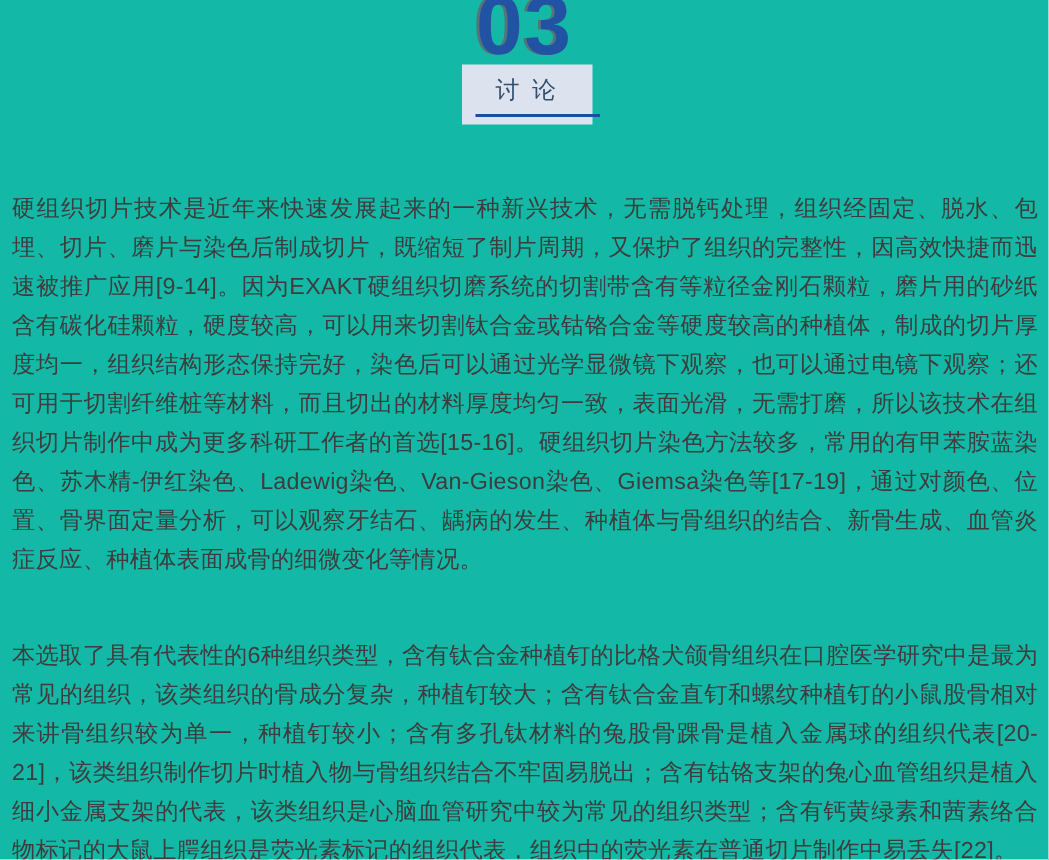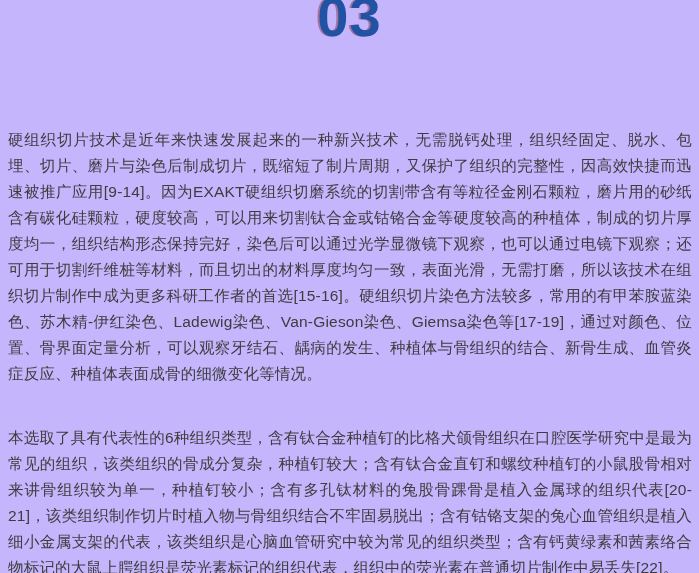--- a/index.html
+++ b/index.html
@@ -1,21 +1,21 @@
 <!DOCTYPE html>
 <html><head>
 <meta charset="utf-8">
 <style>
   * { margin: 0; padding: 0; box-sizing: border-box; }
   html, body { background: #ffffff; }
   .page {
     position: relative;
     width: 699px;
     height: 573px;
-    background: #c4b5fd;
+    background: #14b8a6;
     overflow: hidden;
     font-family: "Liberation Sans", sans-serif;
   }
   
   .sec-header { position: absolute; top: 0; left: 0; width: 100%; height: 110px; }
   .sec-num {
     position: absolute;
     top: -11px;
     left: 50%;
     transform: translateX(-50%);
@@ -70,20 +70,24 @@
   }
   .content p + p { margin-top: 38px; }
 </style>
 </head>
 <body>
 
 <div class="page">
 
   <div class="sec-header">
     <div class="sec-num">03</div>
+    <div class="sec-box">
+      <div class="sec-title">讨 论</div>
+      <div class="sec-underline"></div>
+    </div>
   </div>
 
   <div class="content">
     <p>硬组织切片技术是近年来快速发展起来的一种新兴技术，无需脱钙处理，组织经固定、脱水、包埋、切片、磨片与染色后制成切片，既缩短了制片周期，又保护了组织的完整性，因高效快捷而迅速被推广应用[9-14]。因为EXAKT硬组织切磨系统的切割带含有等粒径金刚石颗粒，磨片用的砂纸含有碳化硅颗粒，硬度较高，可以用来切割钛合金或钴铬合金等硬度较高的种植体，制成的切片厚度均一，组织结构形态保持完好，染色后可以通过光学显微镜下观察，也可以通过电镜下观察；还可用于切割纤维桩等材料，而且切出的材料厚度均匀一致，表面光滑，无需打磨，所以该技术在组织切片制作中成为更多科研工作者的首选[15-16]。硬组织切片染色方法较多，常用的有甲苯胺蓝染色、苏木精-伊红染色、Ladewig染色、Van-Gieson染色、Giemsa染色等[17-19]，通过对颜色、位置、骨界面定量分析，可以观察牙结石、龋病的发生、种植体与骨组织的结合、新骨生成、血管炎症反应、种植体表面成骨的细微变化等情况。</p>
     <p>本选取了具有代表性的6种组织类型，含有钛合金种植钉的比格犬颌骨组织在口腔医学研究中是最为常见的组织，该类组织的骨成分复杂，种植钉较大；含有钛合金直钉和螺纹种植钉的小鼠股骨相对来讲骨组织较为单一，种植钉较小；含有多孔钛材料的兔股骨踝骨是植入金属球的组织代表[20-21]，该类组织制作切片时植入物与骨组织结合不牢固易脱出；含有钴铬支架的兔心血管组织是植入细小金属支架的代表，该类组织是心脑血管研究中较为常见的组织类型；含有钙黄绿素和茜素络合物标记的大鼠上腭组织是荧光素标记的组织代表，组织中的荧光素在普通切片制作中易丢失[22]。</p>
   </div>
 
 </div>
 
 </body></html>

